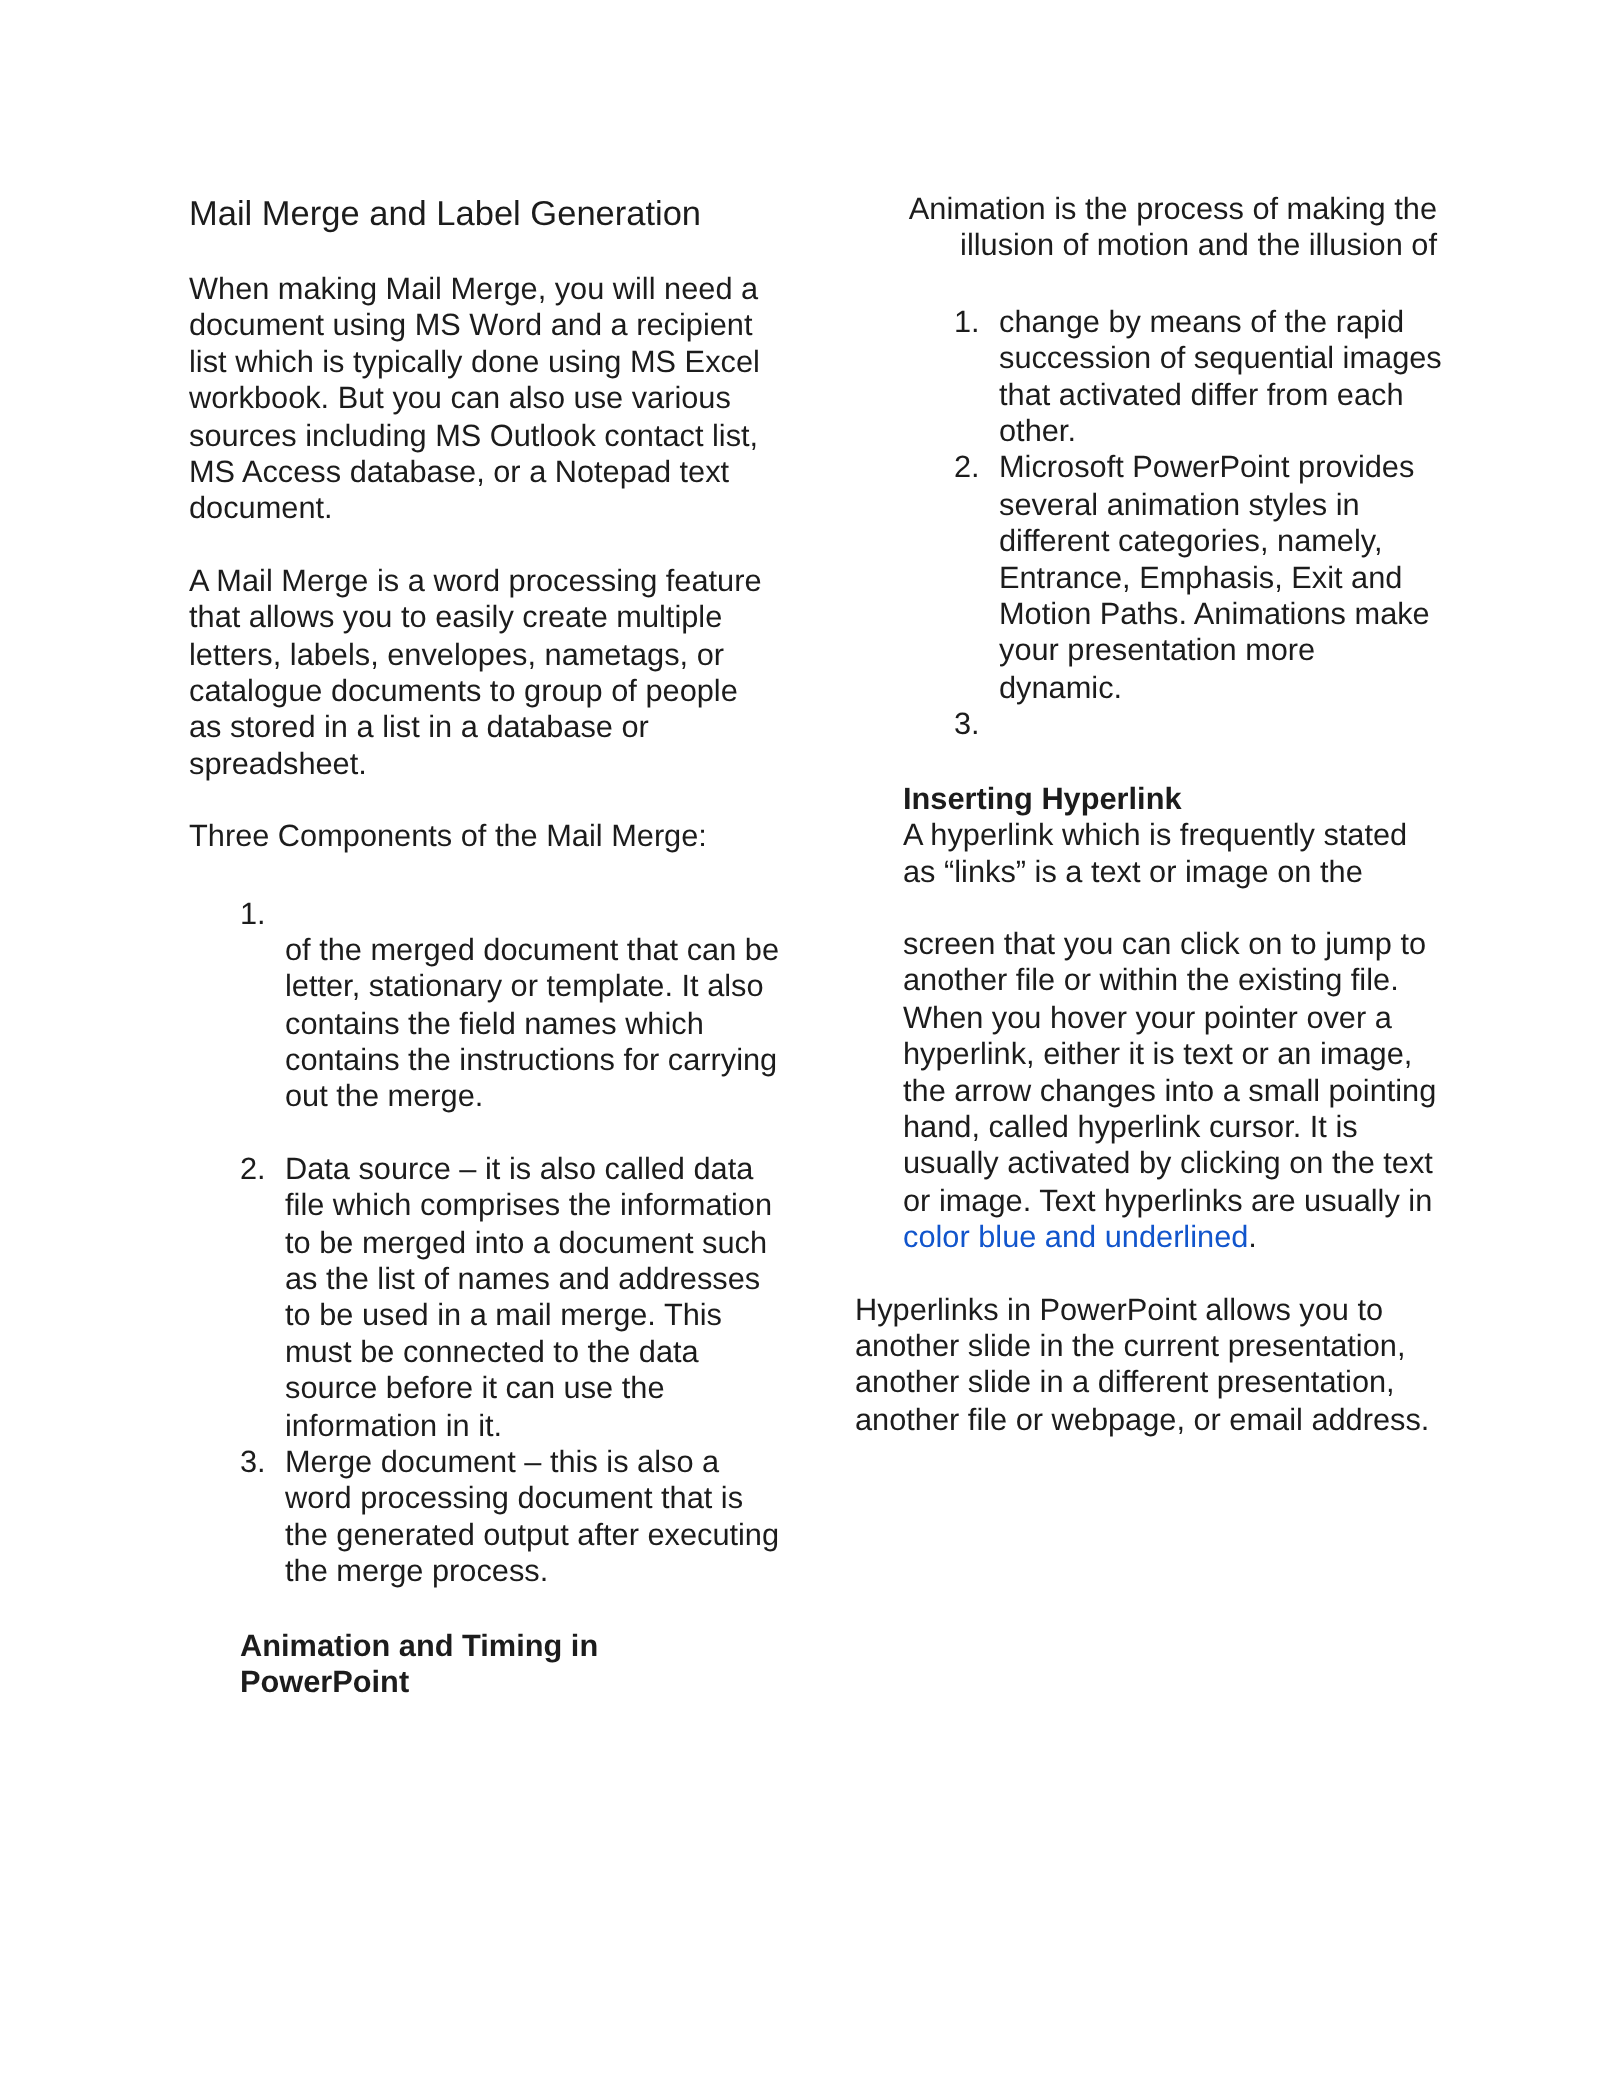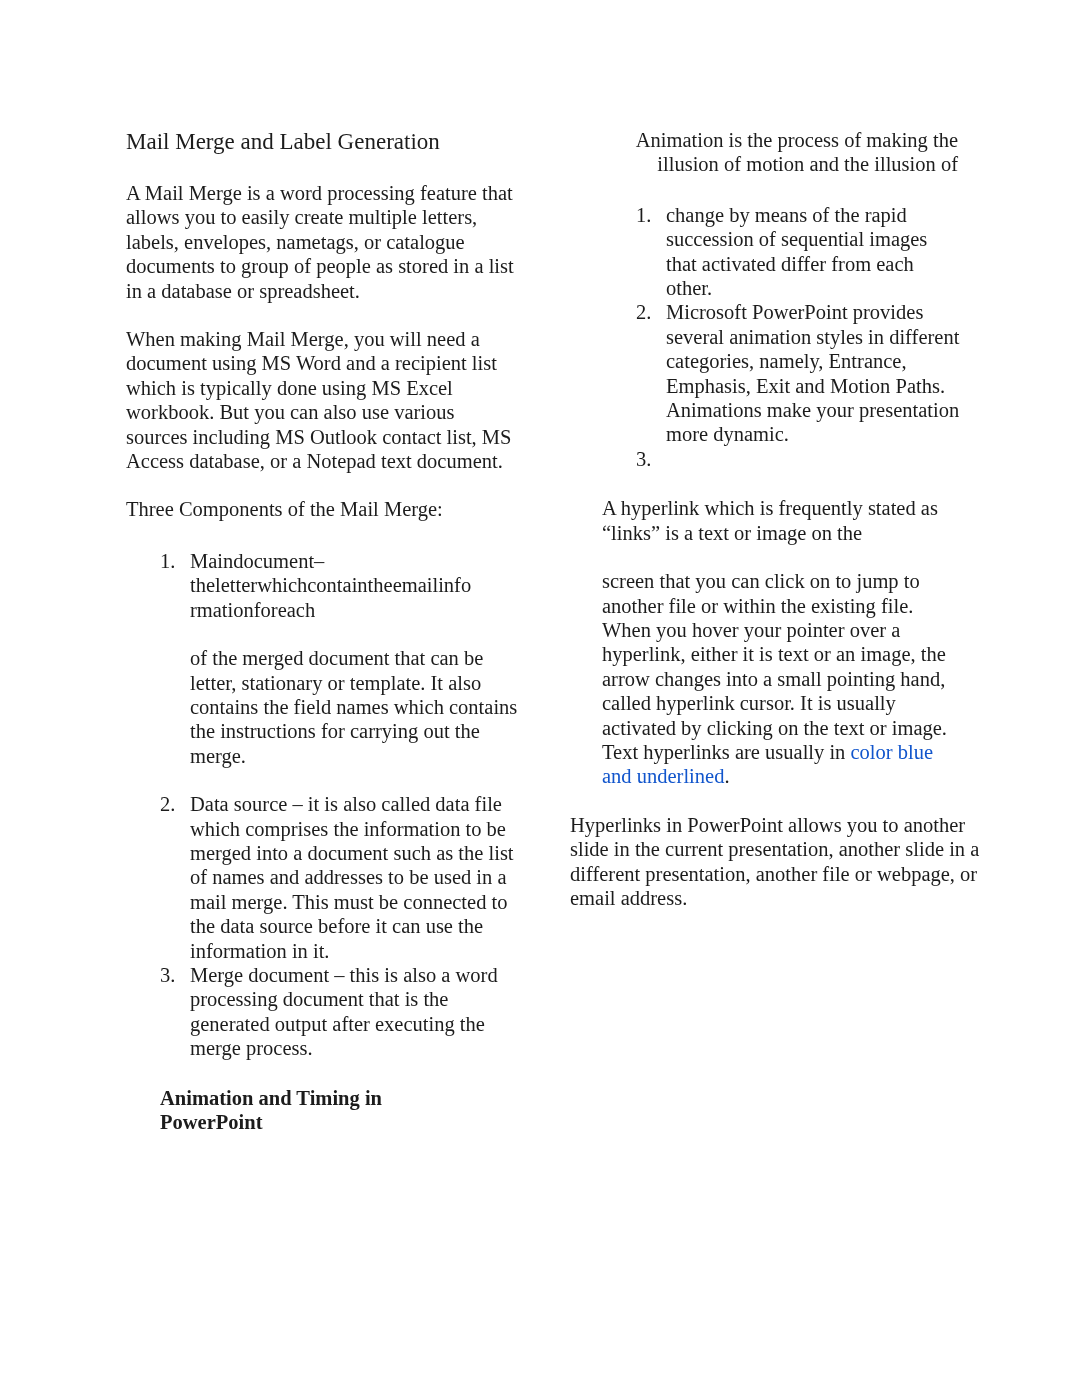--- a/index.html
+++ b/index.html
@@ -1,21 +1,21 @@
 <!DOCTYPE html>
 <html><head>
 <meta charset="utf-8">
 <style>
   html, body { margin:0; padding:0; background:#ffffff; }
   .page {
     position:relative;
     width:1080px; height:1207px;
     background:#ffffff;
     color:#1c1c1c;
-    font-family:Liberation Serif, serif;
+    font-family:Liberation Sans, sans-serif;
     font-size:20.5px;
     line-height:24.4px;
     overflow:hidden;
   }
   .col { position:absolute; top:128px; }
   .col-left  { left:126px; width:390px; }
   .col-right { left:570px; width:424px; }
   .col-right .inner { padding-left:32px; width:356px; }
 
   .doc-title {
@@ -45,33 +45,30 @@
   .closing { margin-top:24px; width:424px; }
 </style>
 </head>
 <body>
 
 <div class="page">
 
   <div class="col col-left">
     <h1 class="doc-title">Mail Merge and Label Generation</h1>
 
+    <p class="mb24">When making Mail Merge, you will need a document using MS Word and a recipient list which is typically done using MS Excel workbook. But you can also use various sources including MS Outlook contact list, MS Access database, or a Notepad text document.</p>
+
     <p class="mb24">A Mail Merge is a word processing feature that allows you to easily create multiple letters, labels, envelopes, nametags, or catalogue documents to group of people as stored in a list in a database or spreadsheet.</p>
-
-    <p class="mb24">When making Mail Merge, you will need a document using MS Word and a recipient list which is typically done using MS Excel workbook. But you can also use various sources including MS Outlook contact list, MS Access database, or a Notepad text document.</p>
 
     <p class="mb27">Three Components of the Mail Merge:</p>
 
     <div class="list">
       <div class="li mb24">
         <span class="num">1.</span>
         <div class="li-body">
-          <div class="li-text">Maindocument–
-theletterwhichcontaintheemailinfo
-rmationforeach</div>
           <div class="li-text sub-gap">of the merged document that can be letter, stationary or template. It also contains the field names which contains the instructions for carrying out the merge.</div>
         </div>
       </div>
       <div class="li">
         <span class="num">2.</span>
         <div class="li-body">
           <div class="li-text">Data source – it is also called data file which comprises the information to be merged into a document such as the list of names and addresses to be used in a mail merge. This must be connected to the data source before it can use the information in it.</div>
         </div>
       </div>
       <div class="li">
@@ -100,20 +97,21 @@
           <span class="num">2.</span>
           <div class="li-body">
             <div class="li-text">Microsoft PowerPoint provides several animation styles in different categories, namely, Entrance, Emphasis, Exit and Motion Paths. Animations make your presentation more dynamic.</div>
           </div>
         </div>
         <div class="li mb25">
           <span class="num">3.</span>
         </div>
       </div>
 
+      <div class="heading-bold">Inserting Hyperlink</div>
       <p class="mb24">A hyperlink which is frequently stated as “links” is a text or image on the</p>
 
       <p class="mb24"><span>screen that you can click on to jump to another file or within the existing file. When you hover your pointer over a hyperlink, either it is text or an image, the arrow changes into a small pointing hand, called hyperlink cursor. It is usually activated by clicking on the text or image. Text hyperlinks are usually in </span><span style="color: rgb(17, 85, 204);">color blue and underlined</span><span>.</span></p>
     </div>
 
     <p class="closing">Hyperlinks in PowerPoint allows you to another slide in the current presentation, another slide in a different presentation, another file or webpage, or email address.</p>
   </div>
 
 </div>
 

